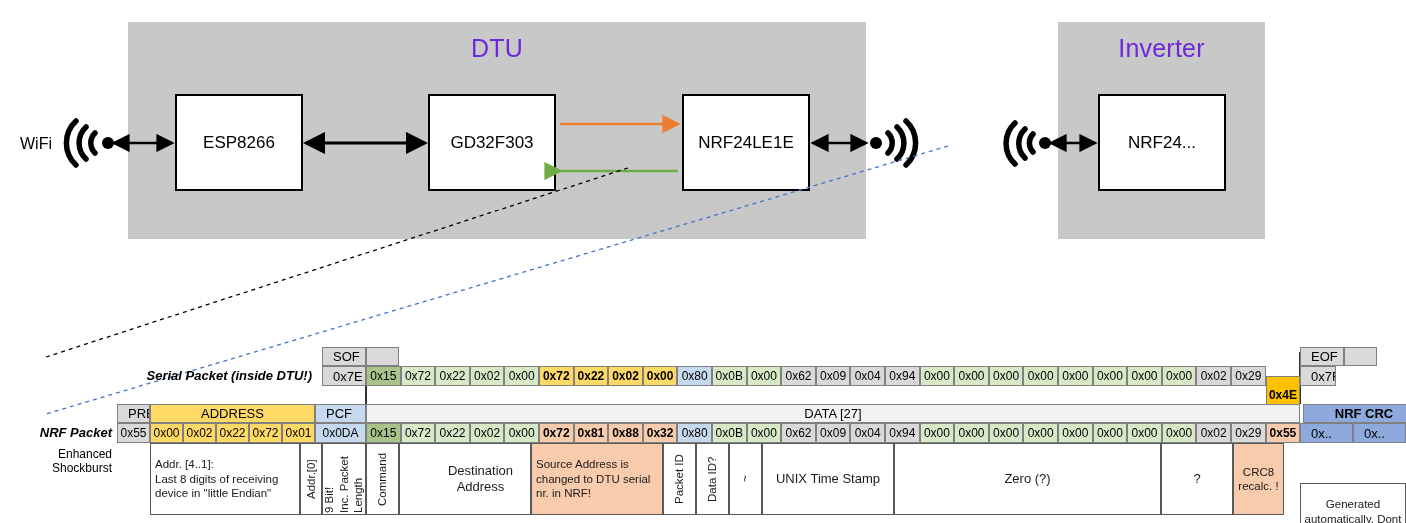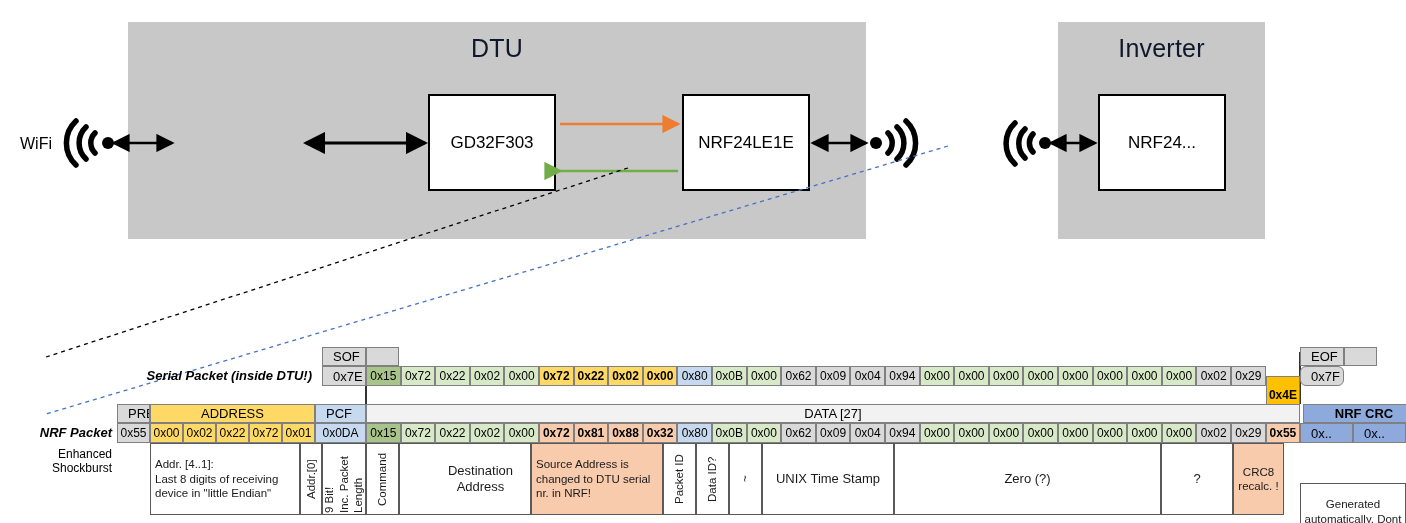--- a/index.html
+++ b/index.html
@@ -4,21 +4,21 @@
 <style>
   html,body{margin:0;padding:0;background:#ffffff;}
   body{width:1406px;height:523px;position:relative;overflow:hidden;
        font-family:"Liberation Sans","DejaVu Sans",sans-serif;color:#000;}
 
   
   #top-diagram{position:absolute;left:0;top:0;width:1406px;height:340px;}
 
   .enclosure{position:absolute;background:#c8c8c8;}
   .enclosure-title{position:absolute;width:100%;text-align:center;
-                   font-size:25px;color:#0f172a;letter-spacing:.2px;}
+                   font-size:25px;color:#6d28d9;letter-spacing:.2px;}
 
   .chip{position:absolute;background:#ffffff;border:2.5px solid #000;
         display:flex;align-items:center;justify-content:center;
         font-size:17px;color:#000;text-align:center;box-sizing:border-box;}
 
   .label-wifi{position:absolute;font-size:16px;}
 
   svg.overlay{position:absolute;left:0;top:0;width:1406px;height:523px;
               pointer-events:none;overflow:visible;}
 
@@ -63,20 +63,21 @@
   <div class="enclosure" style="left:128px;top:22px;width:738px;height:217px;">
     <div class="enclosure-title" style="top:12px;">DTU</div>
   </div>
 
   <div class="enclosure" style="left:1058px;top:22px;width:207px;height:217px;">
     <div class="enclosure-title" style="top:12px;">Inverter</div>
   </div>
 
   <div class="label-wifi" style="left:20px;top:135px;">WiFi</div>
 
+  <div class="chip" style="left:175px;top:94px;width:128px;height:97px;">ESP8266</div>
   <div class="chip" style="left:428px;top:94px;width:128px;height:97px;">GD32F303</div>
   <div class="chip" style="left:682px;top:94px;width:128px;height:97px;">NRF24LE1E</div>
   <div class="chip" style="left:1098px;top:94px;width:128px;height:97px;">NRF24...</div>
 </div>
 
 <svg class="overlay" viewBox="0 0 1406 523">
   <defs>
     <marker id="ar-b" markerWidth="7" markerHeight="7" refX="6" refY="3.5" orient="auto">
         <path d="M0,0 L7,3.5 L0,7 z" fill="#000"></path>
       </marker>
@@ -162,21 +163,21 @@
       <div class="cell f-green" style="left: 1023.4px; top: 366px; width: 34.6px; height: 20px;">0x00</div>
       <div class="cell f-green" style="left: 1058px; top: 366px; width: 34.6px; height: 20px;">0x00</div>
       <div class="cell f-green" style="left: 1092.6px; top: 366px; width: 34.6px; height: 20px;">0x00</div>
       <div class="cell f-green" style="left: 1127.2px; top: 366px; width: 34.6px; height: 20px;">0x00</div>
       <div class="cell f-green" style="left: 1161.8px; top: 366px; width: 34.6px; height: 20px;">0x00</div>
       <div class="cell f-grey" style="left: 1196.4px; top: 366px; width: 34.6px; height: 20px;">0x02</div>
       <div class="cell f-grey" style="left: 1231px; top: 366px; width: 34.6px; height: 20px;">0x29</div>
       <div class="cell f-orange bold" style="left: 1265.6px; top: 376px; width: 34.6px; height: 38px;">0x4E</div>
     </div>
 
-  <div class="cell hdr f-grey" style="left:1300px;top:366px;width:44px;height:20px;border-radius:6px;">0x7F</div>
+  <div class="cell hdr f-grey" style="left:1300px;top:366px;width:36px;height:20px;">0x7F</div>
 </div>
 
 <div>
   <div class="row-label" style="left:20px;top:425px;width:92px;">NRF Packet</div>
   <div class="row-sublabel" style="left:10px;top:447px;width:102px;">Enhanced Shockburst</div>
 
   <div class="cell hdr f-grey" style="left:117px;top:404px;width:33px;height:19px;">PRE</div>
   <div class="cell hdr-c f-yellow" style="left:150px;top:404px;width:165px;height:19px;">ADDRESS</div>
   <div class="cell hdr f-blue" style="left:315px;top:404px;width:51px;height:19px;">PCF</div>
   <div class="cell hdr-c f-lgrey" style="left:366px;top:404px;width:934px;height:19px;">DATA [27]</div>

